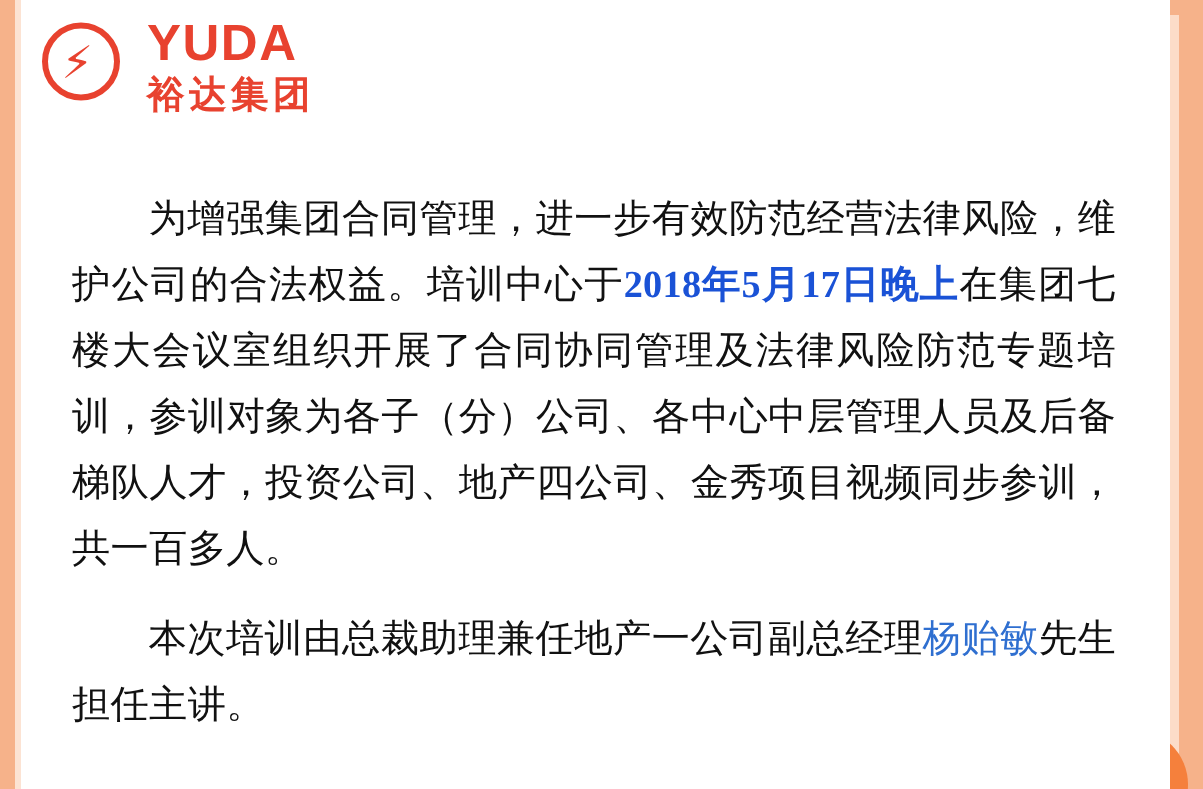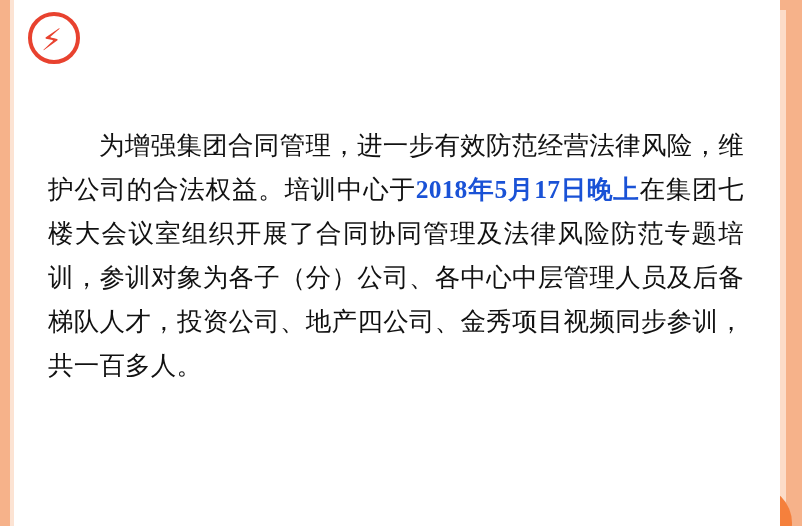--- a/index.html
+++ b/index.html
@@ -175,22 +175,27 @@
   <div class="band-right"></div>
   <div class="corner-circle"></div>
 
   <div class="content">
 
     <div class="logo-row">
       <div class="logo-mark">
         <div class="ring"></div>
         <div class="bolt">⚡</div>
       </div>
+      <div class="logo-text">
+        <div class="logo-en">YUDA</div>
+        <div class="logo-cn">裕达集团</div>
+      </div>
     </div>
 
     <div class="body-text">
 
       <p class="para indent"><span>为增强集团合同管理，进一步有效防范经营法律风险，维护公司的合法权益。培训中心于</span><span class="hl-date">2018年5月17日晚上</span><span>在集团七楼大会议室组织开展了合同协同管理及法律风险防范专题培训，参训对象为各子（分）公司、各中心中层管理人员及后备梯队人才，投资公司、地产四公司、金秀项目视频同步参训，共一百多人。</span></p>
 
+      <p class="para indent"><span>本次培训由总裁助理兼任地产一公司副总经理</span><span class="hl-name">杨贻敏</span><span>先生担任主讲。</span></p>
 
     </div>
   </div>
 </div>
 
 </body></html>

